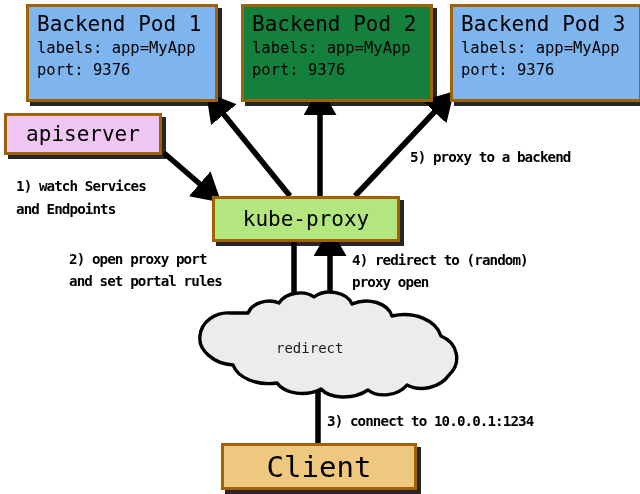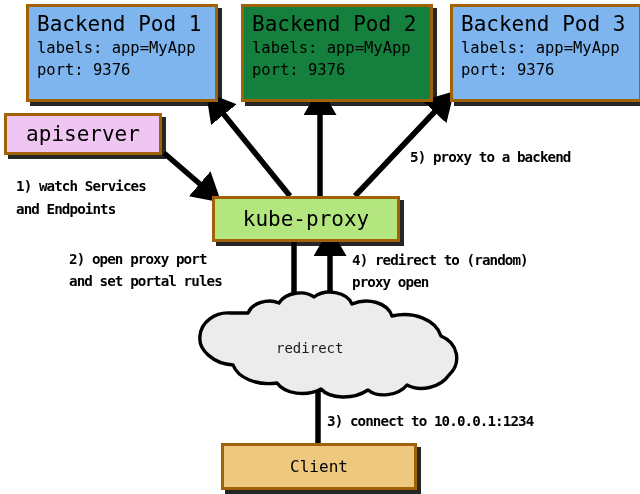--- a/index.html
+++ b/index.html
@@ -142,21 +142,21 @@
     <span style="font-size:21px;">apiserver</span>
   </div>
 
   <div class="box center-box" style="left:212px; top:196px; width:188px; height:46px; background:#b3e67f;">
     <span style="font-size:21px;">kube-proxy</span>
   </div>
 
   <div class="cloud-label" style="left:276px; top:340px;">redirect</div>
 
   <div class="box center-box" style="left:221px; top:443px; width:196px; height:47px; background:#eec87f;">
-    <span style="font-size:16px;">Client</span>
+    <span style="font-size:29px;">Client</span>
   </div>
 
   <div class="label" style="left:16px; top:176px;">1) watch Services</div>
   <div class="label" style="left:16px; top:199px;">and Endpoints</div>
 
   <div class="label" style="left:69px; top:249px;">2) open proxy port</div>
   <div class="label" style="left:69px; top:271px;">and set portal rules</div>
 
   <div class="label" style="left:327px; top:411px;">3) connect to 10.0.0.1:1234</div>
 

